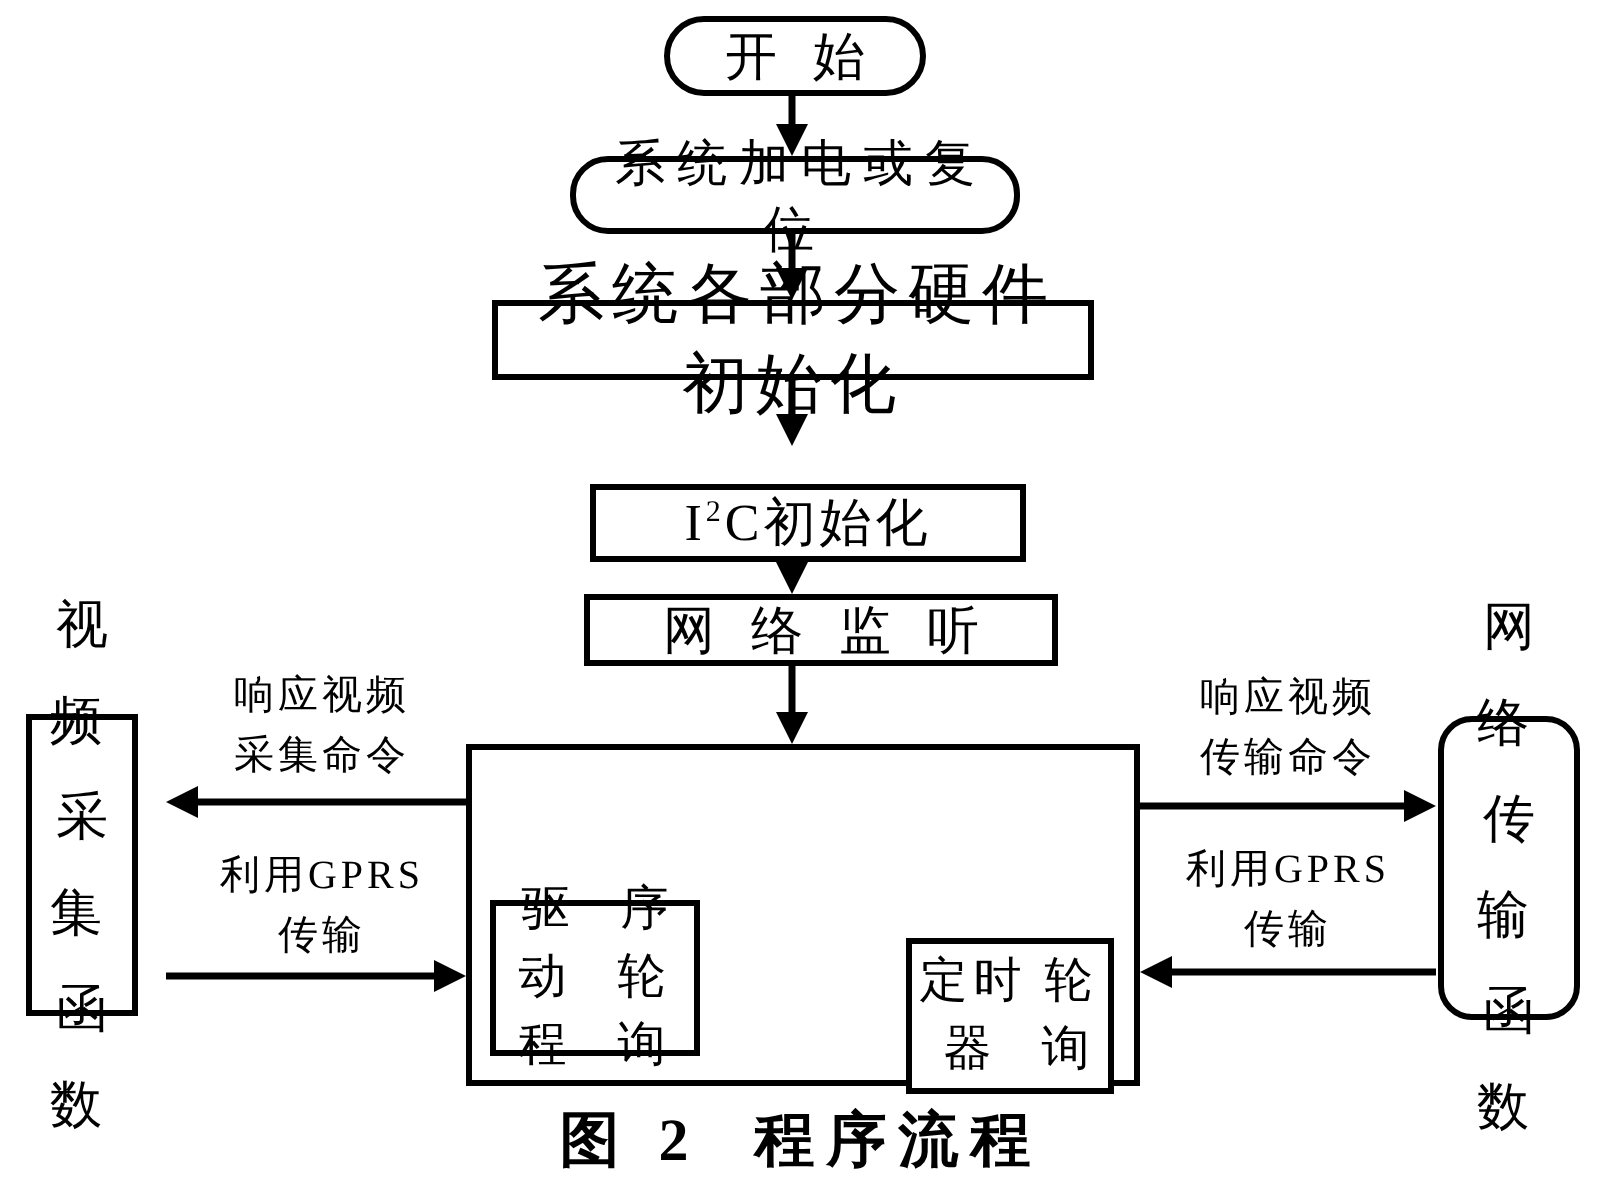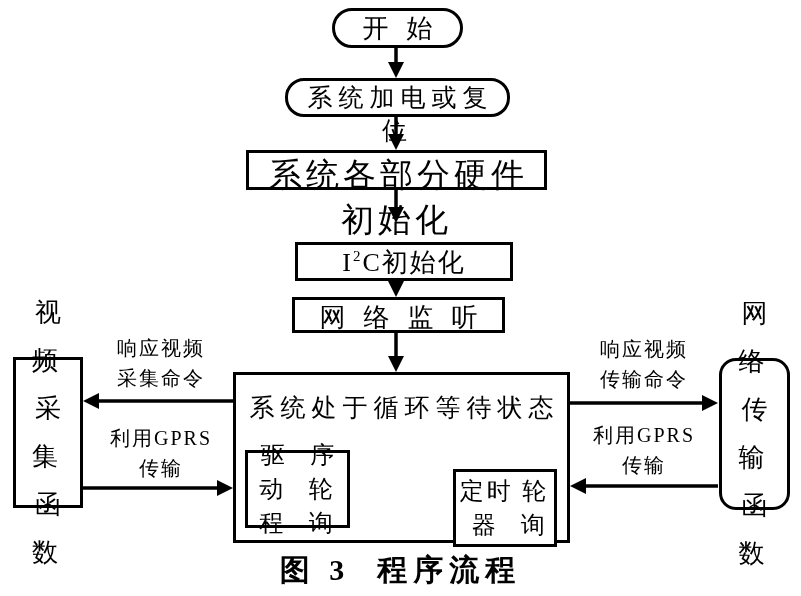--- a/index.html
+++ b/index.html
@@ -5,21 +5,21 @@
   html,body { margin:0; padding:0; background:#ffffff; }
   .canvas {
     position:relative; width:801px; height:596px; background:#ffffff;
     font-family:"Liberation Serif", serif; color:#000; overflow:hidden;
   }
   .connectors { position:absolute; left:0; top:0; width:801px; height:596px; }
   .connectors line { stroke:#000; stroke-width:3.5; }
   .connectors polygon { fill:#000; stroke:none; }
   .node {
     position:absolute; box-sizing:border-box; border:3px solid #000; background:#fff;
-    display:flex; justify-content:center; text-align:center;
+    display:flex; align-items:center; justify-content:center; text-align:center;
   }
   .oval { border-radius:22px; }
   .f-start  { font-size:26px; letter-spacing:18px; text-indent:18px; }
   .f-power  { font-size:25px; letter-spacing:6px; text-indent:6px; }
   .f-hw     { font-size:33px; letter-spacing:4px; text-indent:4px; }
   .f-i2c    { font-size:26px; letter-spacing:2px; }
   .f-i2c sup{ font-size:15px; }
   .f-listen { font-size:26px; letter-spacing:18px; text-indent:18px; }
   .mainbox  { }
   .main-title {
@@ -94,39 +94,38 @@
   </div>
 
   <div class="node f-hw" style="left:246px; top:150px; width:301px; height:40px;">
     <span>系统各部分硬件初始化</span>
   </div>
 
   <div class="node f-i2c" style="left:295px; top:222px; width:218px; height:39px;margin-top:20px;">
     <span><span>I</span><sup>2</sup><span>C初始化</span></span>
   </div>
 
-  <div class="node f-listen" style="left:292px; top:297px; width:213px; height:36px;font-family:Liberation Mono, monospace;">
+  <div class="node f-listen" style="left:292px; top:297px; width:237px; height:36px;font-family:Liberation Mono, monospace;">
     <span>网络监听</span>
   </div>
 
   <div class="node mainbox" style="left:233px; top:372px; width:337px; height:171px;">
-    <div class="main-title">系统处于循环等待状态</div>
 
     <div class="innerbox" style="left:9px; top:75px; width:105px; height:78px;">
       <div>驱动程</div>
       <div>序轮询</div>
     </div>
 
     <div class="innerbox" style="left:217px; top:75px; width:104px; height:78px;margin-top:19px;">
       <div>定时器</div>
       <div>轮询</div>
     </div>
   </div>
 
-  <div class="sidebox" style="left:13px; top:357px; width:70px; height:151px;">
+  <div class="sidebox" style="left:13px; top:357px; width:56px; height:151px;">
     <div>视频</div>
     <div>采集</div>
     <div>函数</div>
   </div>
 
   <div class="sidebox" style="left:719px; top:358px; width:71px; height:152px;border-radius:17px;">
     <div>网络</div>
     <div>传输</div>
     <div>函数</div>
   </div>
@@ -144,15 +143,15 @@
   <div class="edge-label" style="left:568px; top:334px; width:152px;">
     <div>响应视频</div>
     <div>传输命令</div>
   </div>
 
   <div class="edge-label" style="left:568px; top:420px; width:152px;">
     <div>利用GPRS</div>
     <div>传输</div>
   </div>
 
-  <div class="caption">图 3  程序流程</div>
+  <div class="caption">图 2  程序流程</div>
 
 </div>
 
 </body></html>

